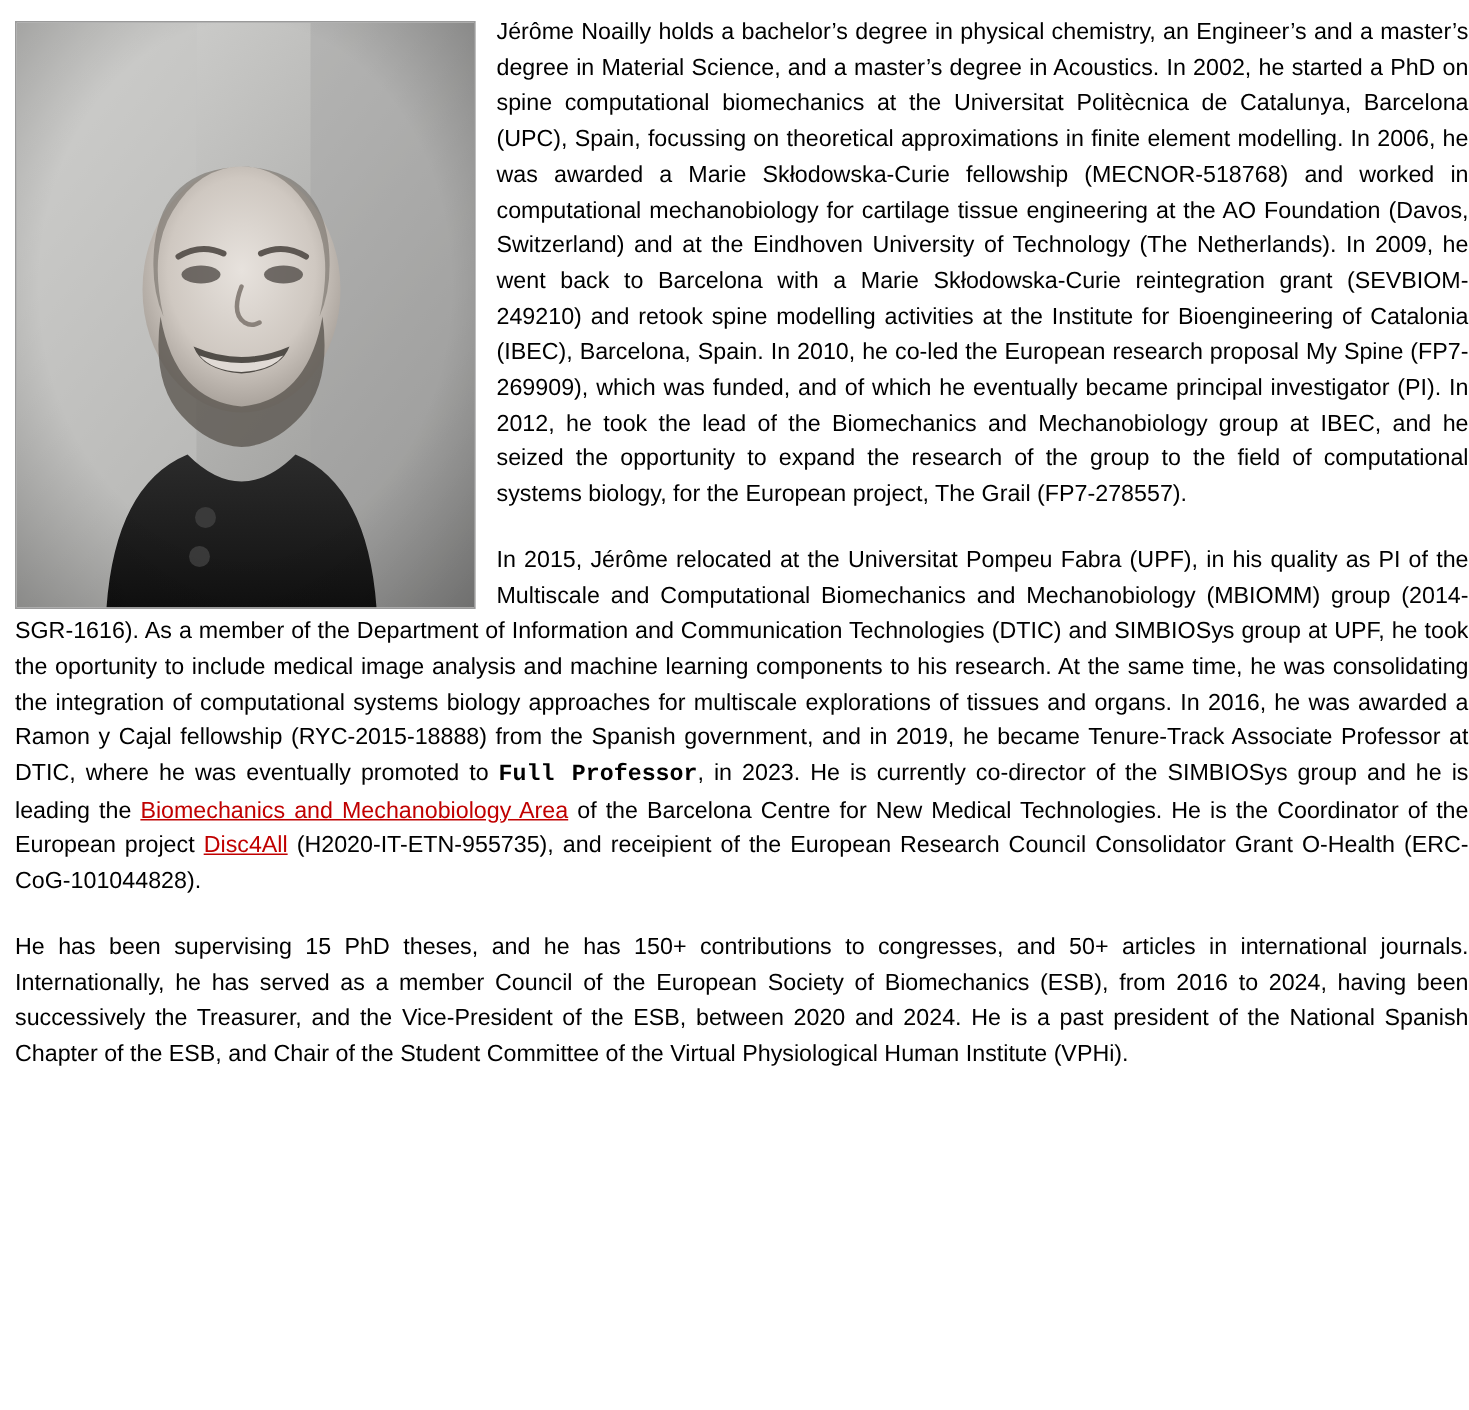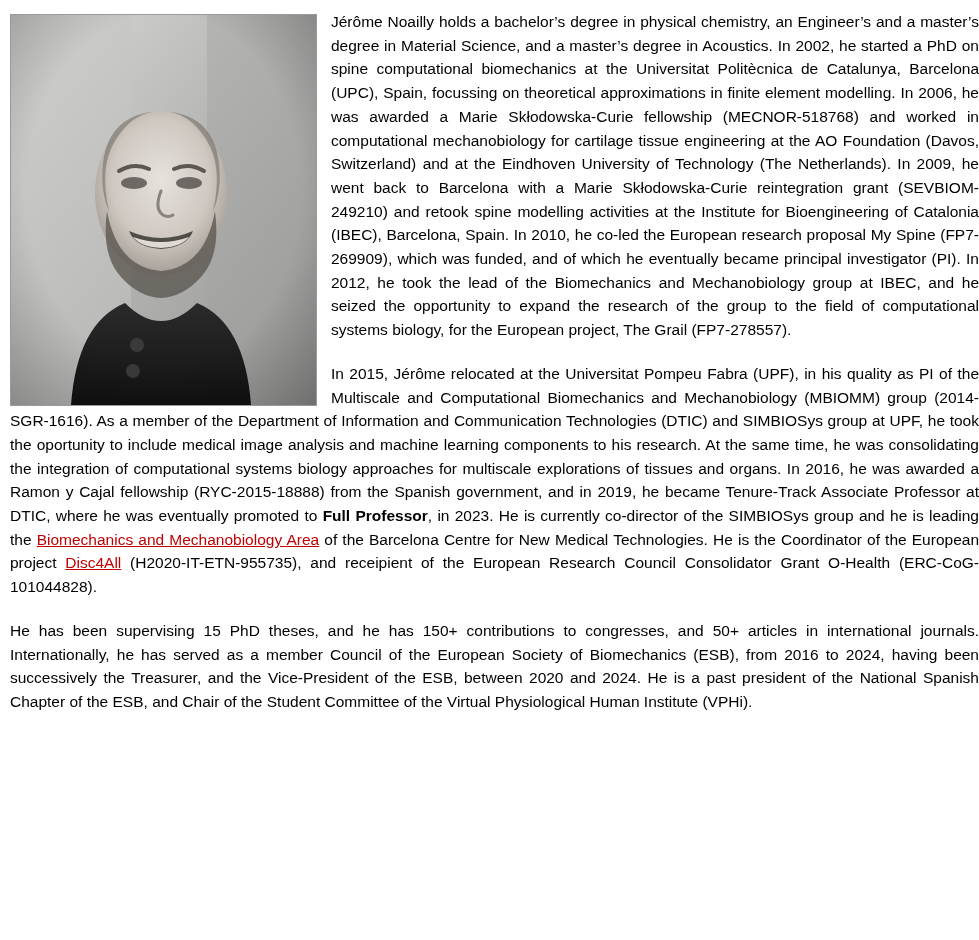--- a/index.html
+++ b/index.html
@@ -42,20 +42,21 @@
     height: 100%;
   }
   p.para {
     margin: 0 0 20px 0;
   }
   p.para:last-child {
     margin-bottom: 4px;
   }
   .bold {
     font-weight: bold;
+    font-family: Liberation Mono, monospace;
   }
   a.doclink {
     color: #c00000;
     text-decoration: underline;
   }
   .clearfix::after {
     content: "";
     display: block;
     clear: both;
   }

